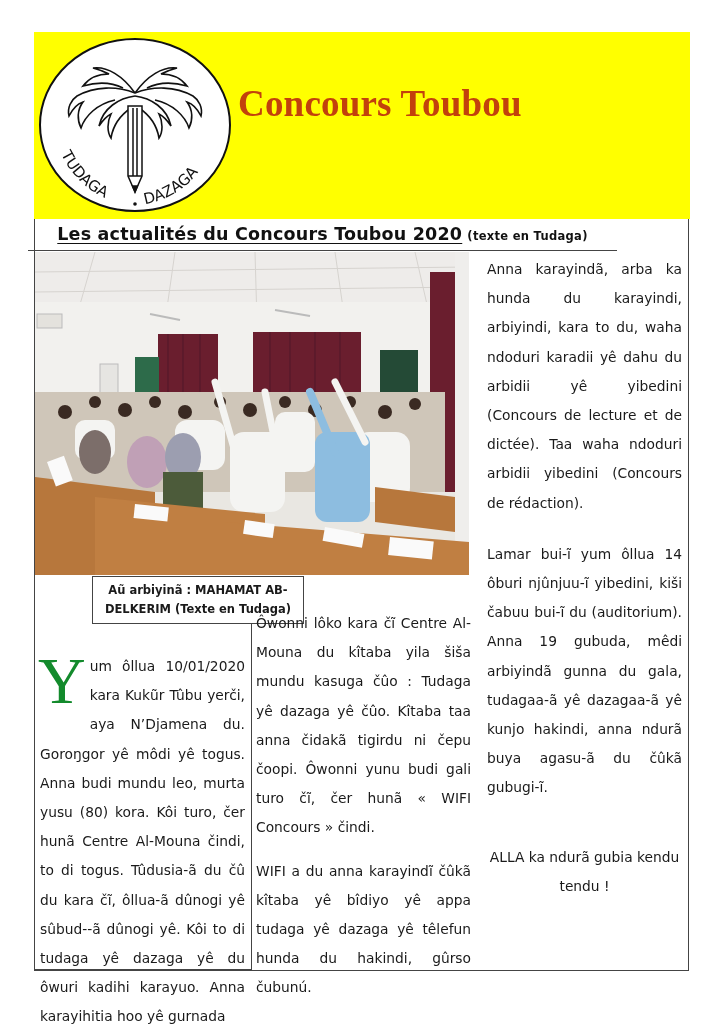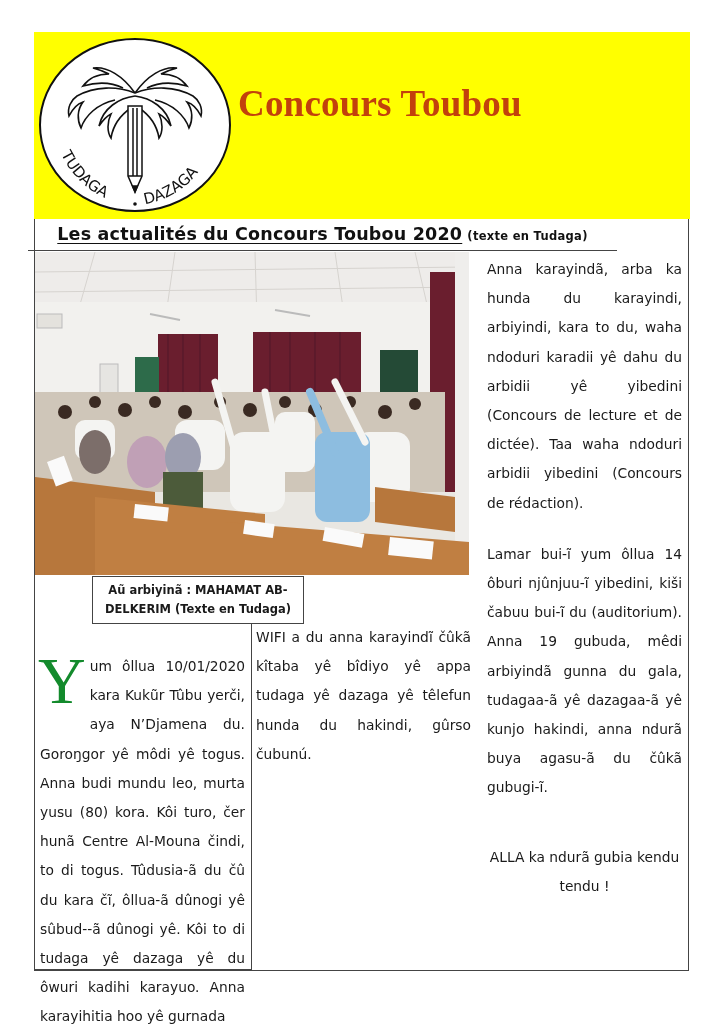--- a/index.html
+++ b/index.html
@@ -209,20 +209,21 @@
 
 <div class="leftbox"></div>
 
 <div class="col col-left">
   <span class="dropcap">Y</span>
   <p>um ôllua 10/01/2020 kara Kukũr Tûbu yerči, aya N’Djamena du. Goroŋgor yê môdi yê togus. Anna budi mundu leo, murta yusu (80) kora. Kôi turo, čer hunã Centre Al-Mouna čindi, to di togus. Tûdusia-ã du čû du kara čĩ, ôllua-ã dûnogi yê sûbud--ã dûnogi yê. Kôi to di tudaga yê dazaga yê du ôwuri kadihi karayuo. Anna karayihitia hoo yê gurnada</p>
 </div>
 
 <div class="col col-mid">
   <div class="gap"></div>
+  <p>Ôwonni lôko kara čĩ Centre Al-Mouna du kîtaba yila šiša mundu kasuga čûo : Tudaga yê dazaga yê čûo. Kîtaba taa anna čidakã tigirdu ni čepu čoopi. Ôwonni yunu budi gali turo čĩ, čer hunã « WIFI Concours » čindi.</p>
   <div class="gap" style="height:14px"></div>
   <p>WIFI a du anna karayindĩ čûkã kîtaba yê bîdiyo yê appa tudaga yê dazaga yê têlefun hunda du hakindi, gûrso čubunú.</p>
 </div>
 
 <div class="col col-right">
   <p>Anna karayindã, arba ka hunda du karayindi, arbiyindi, kara to du, waha ndoduri karadii yê dahu du arbidii yê yibedini (Concours de lecture et de dictée). Taa waha ndoduri arbidii yibedini (Concours de rédaction).</p>
   <div class="gap" style="height:22px"></div>
   <p>Lamar bui-ĩ yum ôllua 14 ôburi njûnjuu-ĩ yibedini, kiši čabuu bui-ĩ du (auditorium). Anna 19 gubuda, mêdi arbiyindã gunna du gala, tudagaa-ã yê dazagaa-ã yê kunjo hakindi, anna ndurã buya agasu-ã du čûkã gubugi-ĩ.</p>
   <div class="gap" style="height:22px"></div>
   <div class="gap" style="height:18px"></div>

